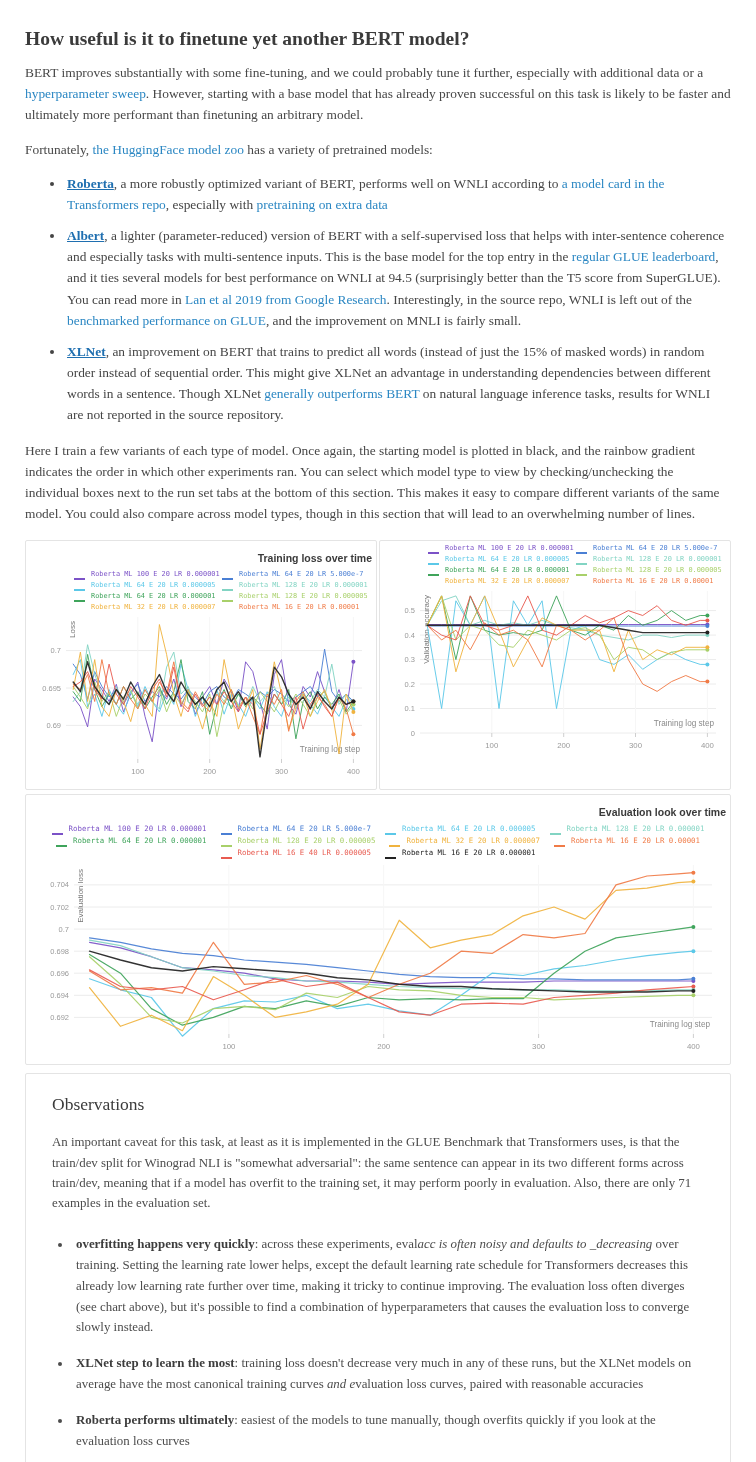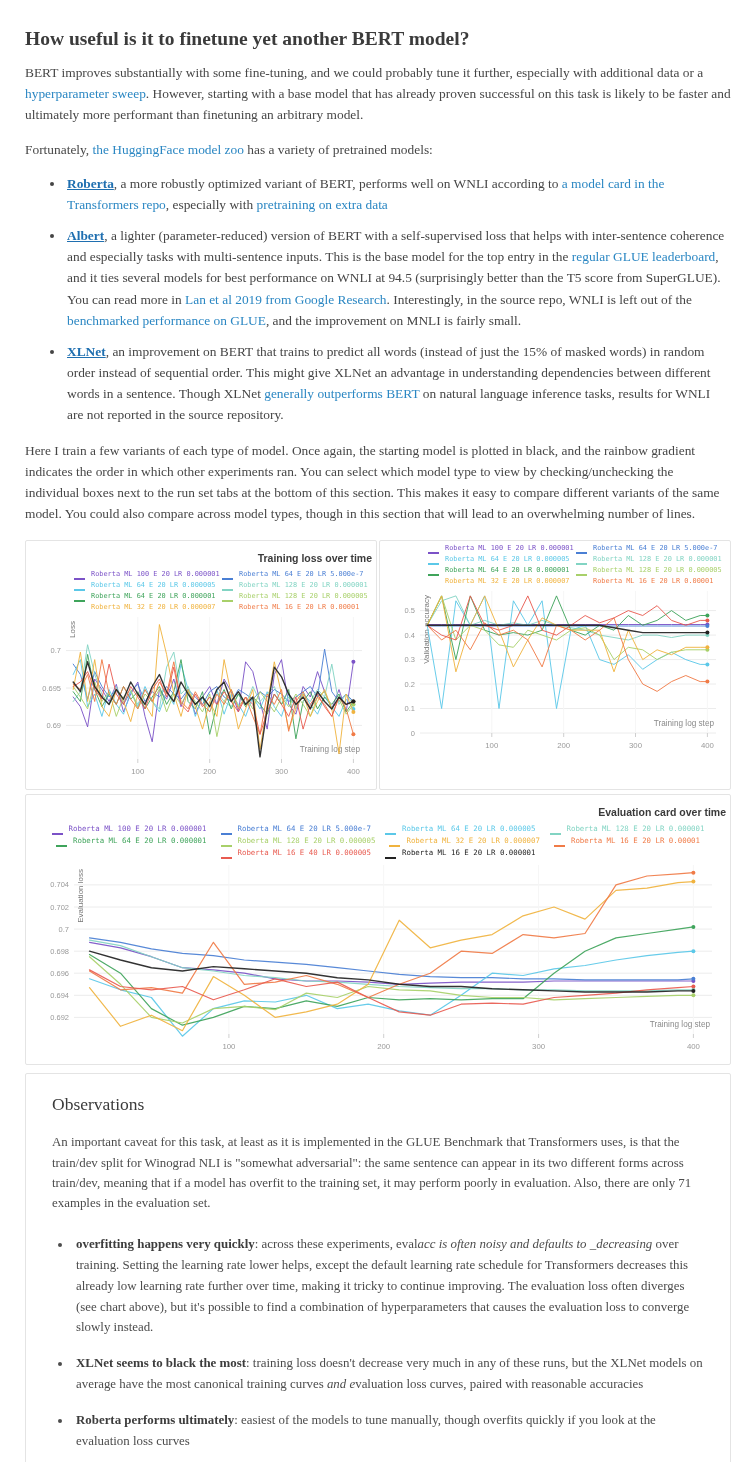--- a/index.html
+++ b/index.html
@@ -225,21 +225,21 @@
               <polyline points="47.2,40.3 61.6,50.1 75.9,55.0 90.3,10.9 104.7,40.3 119.0,45.2 133.4,40.3 147.8,10.9 162.1,45.2 176.5,50.1 190.9,40.3 205.2,30.5 219.6,37.8 234.0,32.9 248.3,25.6 262.7,30.5 277.1,20.7 291.5,35.4 305.8,40.3 320.2,35.4 327.4,35.4 " fill="none" stroke="#e85b50" stroke-width="1" stroke-linejoin="round" stroke-linecap="round" opacity="0.92"></polyline>
               <circle cx="327.4" cy="35.4" r="2" fill="#e85b50"></circle>
               <polyline points="47.2,40.3 61.6,40.3 75.9,40.3 90.3,40.3 104.7,40.3 119.0,40.3 133.4,40.3 147.8,40.3 162.1,40.3 176.5,40.3 190.9,40.3 205.2,40.3 219.6,40.3 234.0,42.7 248.3,45.2 262.7,47.6 277.1,47.6 291.5,47.6 305.8,47.6 320.2,47.6 327.4,47.6 " fill="none" stroke="#222222" stroke-width="1.4" stroke-linejoin="round" stroke-linecap="round" opacity="0.92"></polyline>
               <circle cx="327.4" cy="47.6" r="2" fill="#222222"></circle>
             </g>
           </svg></div>
     </div>
   </div>
 
   <div class="panel chart-panel wide">
-    <div class="chart-title">Evaluation card over time</div>
+    <div class="chart-title">Evaluation look over time</div>
     <div class="legend rowsC">
         <div class="legend-item" style="color: rgb(123, 82, 199);">
           <span class="legend-dash" style="background: rgb(123, 82, 199);"></span>
           <span>Roberta ML 100 E 20 LR 0.000001</span>
         </div>
         <div class="legend-item" style="color: rgb(74, 127, 212);">
           <span class="legend-dash" style="background: rgb(74, 127, 212);"></span>
           <span>Roberta ML 64 E 20 LR 5.000e-7</span>
         </div>
         <div class="legend-item" style="color: rgb(91, 200, 232);">
@@ -327,19 +327,19 @@
             <circle cx="667.4" cy="131.9" r="2" fill="#222222"></circle>
           </g>
         </svg></div>
   </div>
 
   <div class="panel obs-panel">
     <h3>Observations</h3>
     <p class="body">An important caveat for this task, at least as it is implemented in the GLUE Benchmark that Transformers uses, is that the train/dev split for Winograd NLI is "somewhat adversarial": the same sentence can appear in its two different forms across train/dev, meaning that if a model has overfit to the training set, it may perform poorly in evaluation. Also, there are only 71 examples in the evaluation set.</p>
     <ul class="obs-list">
       <li><span class="seg-b">overfitting happens very quickly</span><span>: across these experiments, eval</span><span class="seg-i">acc is often noisy and defaults to _decreasing</span><span> over training. Setting the learning rate lower helps, except the default learning rate schedule for Transformers decreases this already low learning rate further over time, making it tricky to continue improving. The evaluation loss often diverges (see chart above), but it's possible to find a combination of hyperparameters that causes the evaluation loss to converge slowly instead.</span></li>
-      <li><span class="seg-b">XLNet seems to black the most</span><span>: training loss doesn't decrease very much in any of these runs, but the XLNet models on average have the most canonical training curves </span><span class="seg-i">and e</span><span>valuation loss curves, paired with reasonable accuracies</span></li>
+      <li><span class="seg-b">XLNet step to learn the most</span><span>: training loss doesn't decrease very much in any of these runs, but the XLNet models on average have the most canonical training curves </span><span class="seg-i">and e</span><span>valuation loss curves, paired with reasonable accuracies</span></li>
       <li><span class="seg-b">Roberta performs ultimately</span><span>: easiest of the models to tune manually, though overfits quickly if you look at the evaluation loss curves</span></li>
 
     </ul>
   </div>
 
 </div>
 
 </body></html>

